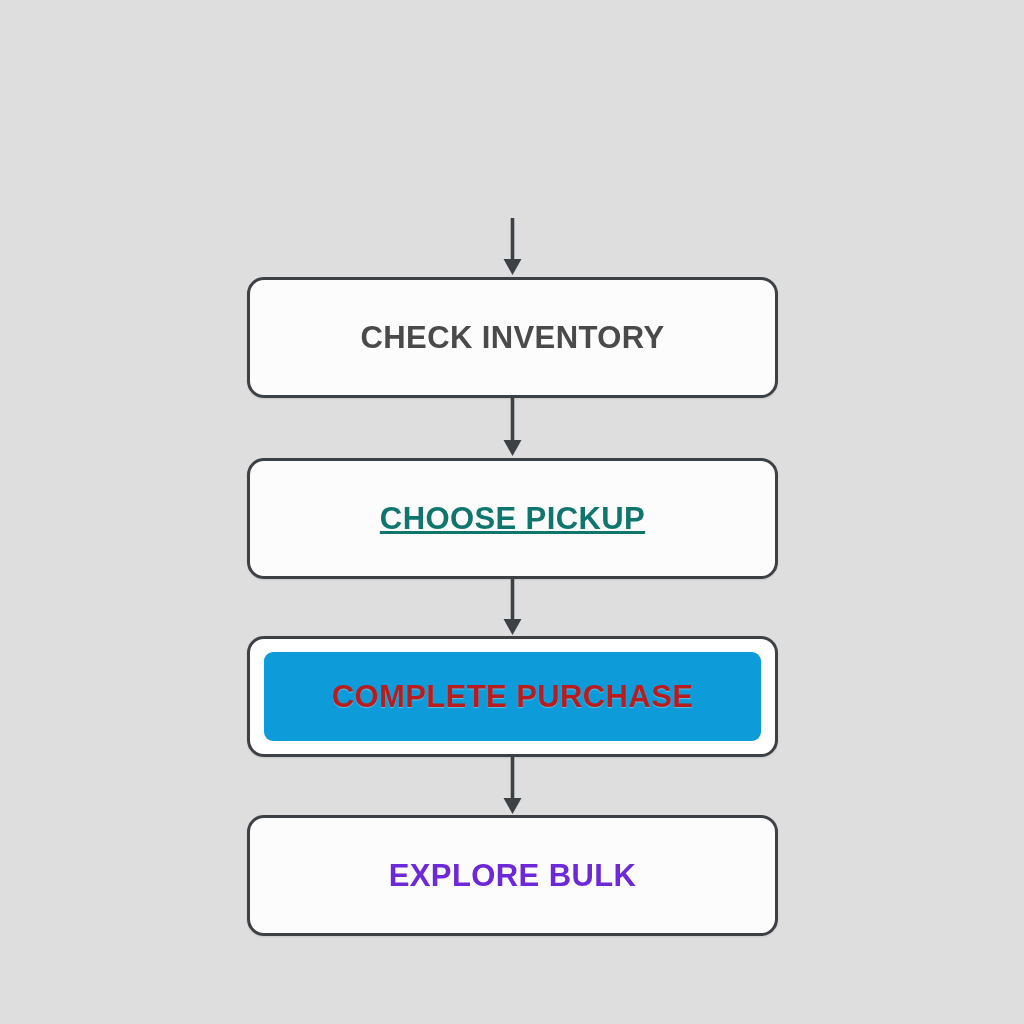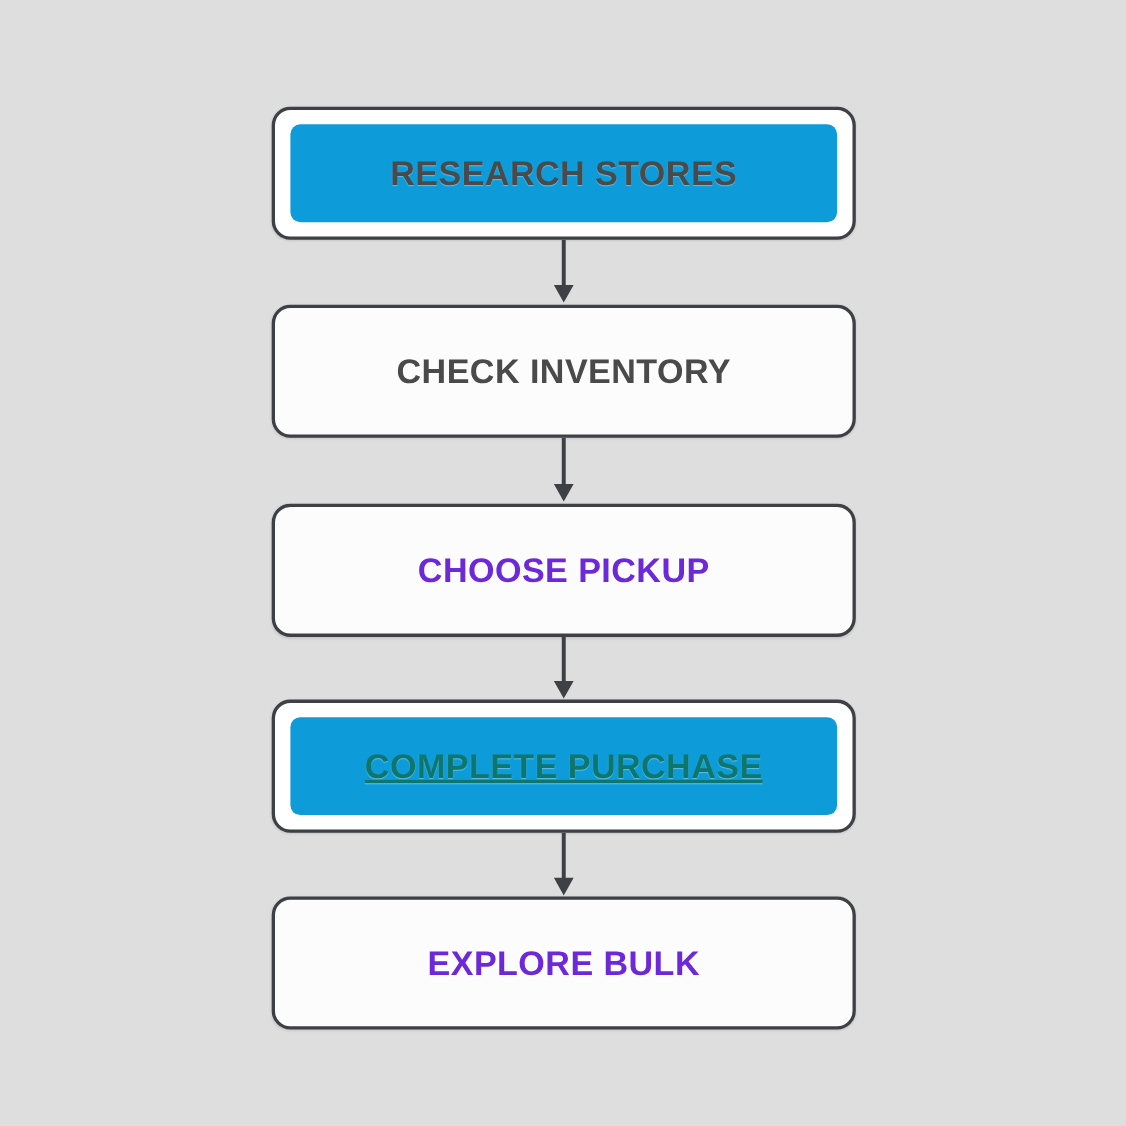--- a/index.html
+++ b/index.html
@@ -78,57 +78,53 @@
     width: 31px;
     display: block;
   }
   .connector svg { display: block; }
 </style>
 </head>
 <body style="background: rgb(222, 222, 222);">
 
 <div id="flow-canvas" style="background: rgb(222, 222, 222);">
 
-  <div class="node highlight" style="top: 97px; border-color: rgb(61, 64, 68); background: rgb(255, 255, 255);">
-    <div class="node-plate" style="background: rgb(13, 156, 217);"></div>
-    <span class="node-label" style="color: rgb(74, 74, 74);">RESEARCH STORES</span>
-  </div>
 
   <div class="connector" style="top:218px;">
     <svg width="31" height="59" viewBox="0 0 31 59" aria-hidden="true">
       <line x1="15.5" y1="0" x2="15.5" y2="44" stroke="#3d4044" stroke-width="3.6"></line>
       <polygon points="15.5,57 6.5,41 24.5,41" fill="#3d4044"></polygon>
     </svg>
   </div>
 
   <div class="node" style="top: 277px; border-color: rgb(61, 64, 68); background: rgb(252, 252, 252); justify-content: center;">
     <span class="node-label" style="color: rgb(74, 74, 74);">CHECK INVENTORY</span>
   </div>
 
   <div class="connector" style="top:398px;">
     <svg width="31" height="60" viewBox="0 0 31 60" aria-hidden="true">
       <line x1="15.5" y1="0" x2="15.5" y2="45" stroke="#3d4044" stroke-width="3.6"></line>
       <polygon points="15.5,58 6.5,42 24.5,42" fill="#3d4044"></polygon>
     </svg>
   </div>
 
   <div class="node" style="top: 458px; border-color: rgb(61, 64, 68); background: rgb(252, 252, 252);">
-    <span class="node-label" style="color: #6d28d9;">CHOOSE PICKUP</span>
+    <span class="node-label" style="color: #0f766e; text-decoration: underline;">CHOOSE PICKUP</span>
   </div>
 
   <div class="connector" style="top:579px;">
     <svg width="31" height="57" viewBox="0 0 31 57" aria-hidden="true">
       <line x1="15.5" y1="0" x2="15.5" y2="43" stroke="#3d4044" stroke-width="3.6"></line>
       <polygon points="15.5,56 6.5,40 24.5,40" fill="#3d4044"></polygon>
     </svg>
   </div>
 
   <div class="node highlight" style="top: 636px; border-color: rgb(61, 64, 68); background: rgb(255, 255, 255);">
     <div class="node-plate" style="background: rgb(13, 156, 217);"></div>
-    <span class="node-label" style="color: #0f766e; text-decoration: underline;">COMPLETE PURCHASE</span>
+    <span class="node-label" style="color: #b91c1c;">COMPLETE PURCHASE</span>
   </div>
 
   <div class="connector" style="top:757px;">
     <svg width="31" height="58" viewBox="0 0 31 58" aria-hidden="true">
       <line x1="15.5" y1="0" x2="15.5" y2="44" stroke="#3d4044" stroke-width="3.6"></line>
       <polygon points="15.5,57 6.5,41 24.5,41" fill="#3d4044"></polygon>
     </svg>
   </div>
 
   <div class="node" style="top: 815px; border-color: rgb(61, 64, 68); background: rgb(252, 252, 252);">

